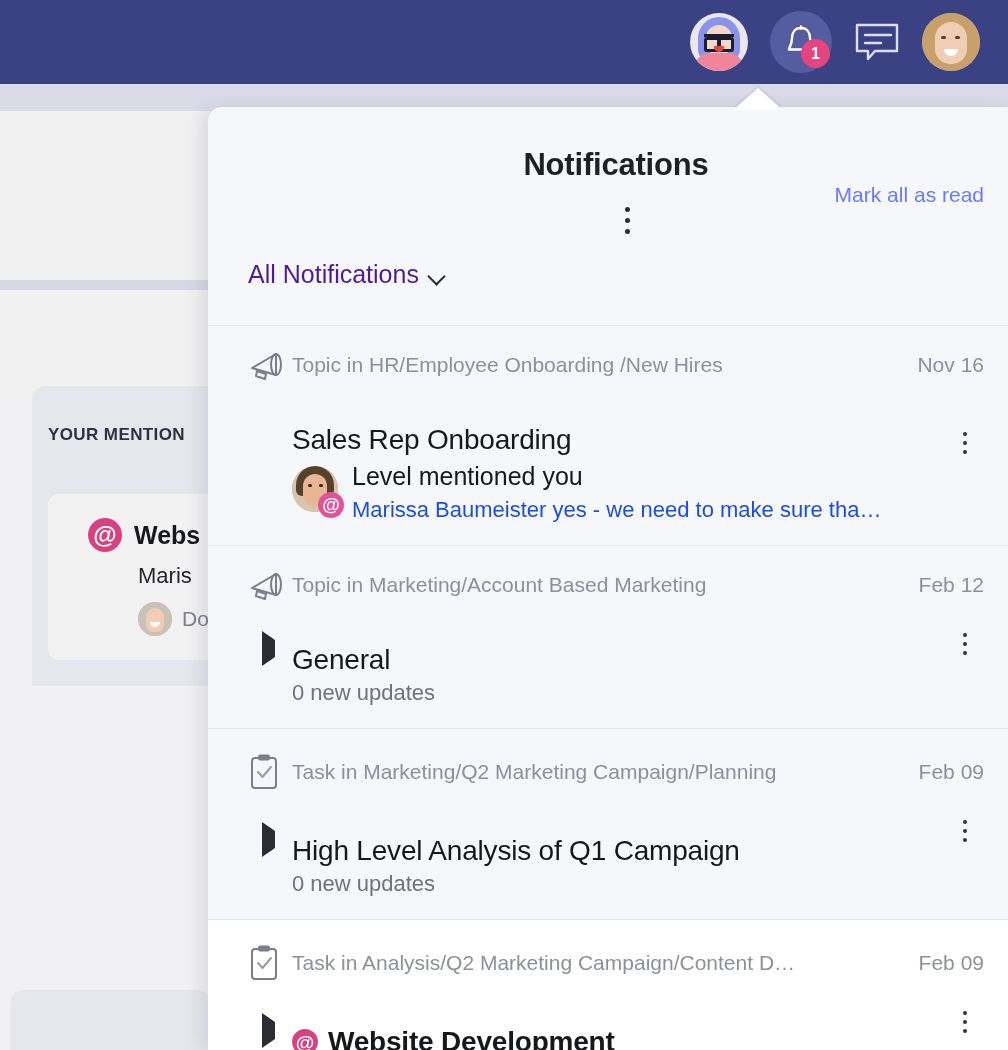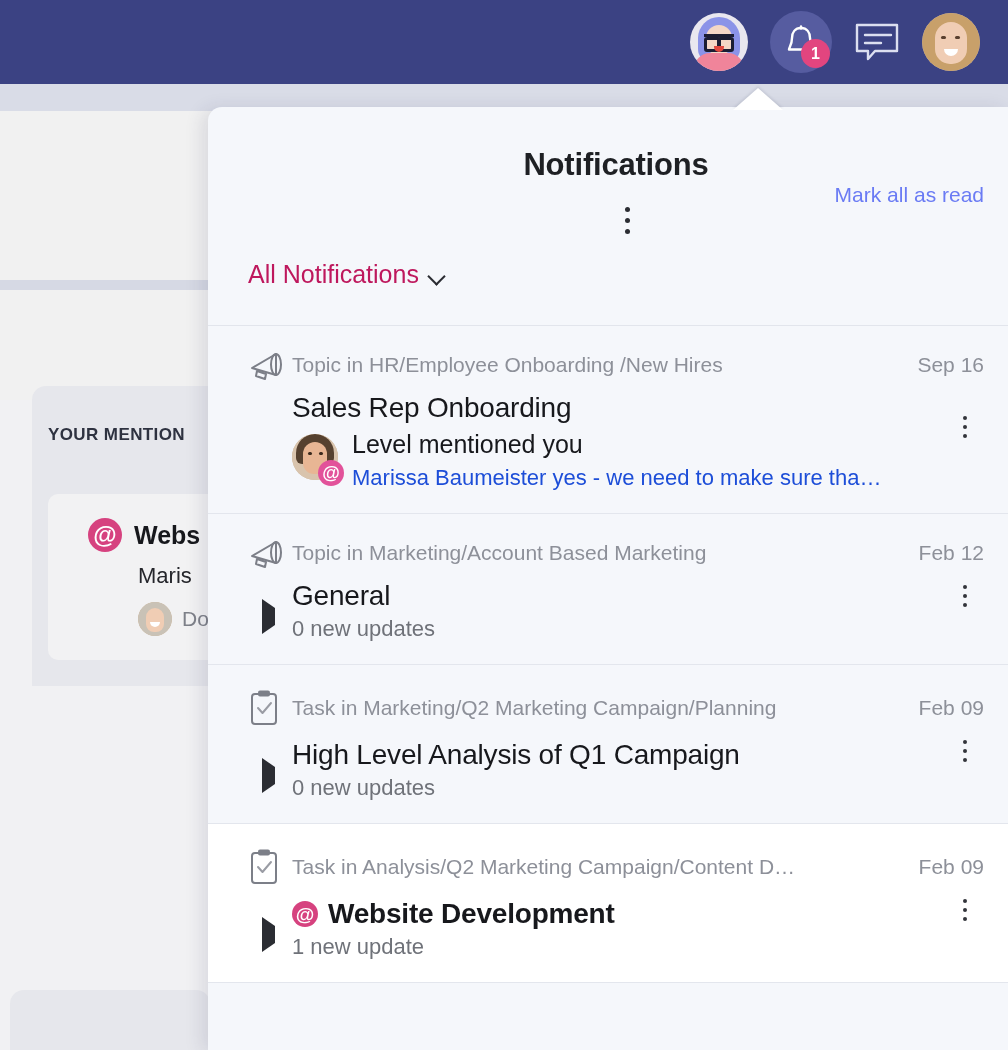--- a/index.html
+++ b/index.html
@@ -178,21 +178,21 @@
   }
   .kebab { width: 34px; display: flex; flex-direction: column;
            align-items: center; gap: 6px; margin-left: 22px; }
   .kebab i { width: 5px; height: 5px; border-radius: 50%; background: #2b2d33;
              display: block; }
   .kebab-sm i { width: 4px; height: 4px; background: #32343a; }
   .filter-row {
     display: flex; align-items: center; gap: 10px;
     padding: 26px 0 0 40px;
   }
-  .filter-label { font-size: 25px; color: #be185d; }
+  .filter-label { font-size: 25px; color: #4c1d95; }
   .chev { width: 16px; height: 9px; position: relative; }
   .chev:before {
     content: ""; position: absolute; left: 1px; top: 0; width: 11px; height: 11px;
     border-right: 2.4px solid #2a2c32; border-bottom: 2.4px solid #2a2c32;
     transform: rotate(45deg);
   }
   .head-sep { height: 1px; background: #e2e5ec; margin-top: 36px; }
 
   .notif {
     position: relative; padding: 24px 24px 22px 40px;
@@ -212,21 +212,21 @@
   .notif-body { display: flex; align-items: flex-start; margin-top: 12px; }
   .expander { width: 44px; flex: none; padding-top: 28px; }
   .tri {
     width: 0; height: 0; border-left: 13px solid #2b2d33;
     border-top: 9px solid transparent; border-bottom: 9px solid transparent;
     margin-left: 14px;
   }
   .n-main { flex: 1; min-width: 0; }
   .n-title {
     font-size: 28px; color: #17181c; letter-spacing: -.2px;
-    display: flex; align-items: center; gap: 10px;
+    display: flex; align-items: center; gap: 10px; margin-top: 32px;
   }
   .n-title.bold { font-weight: bold; }
   .at-badge-sm {
     width: 26px; height: 26px; border-radius: 50%;
     background: #d6427f; color: #fff; flex: none;
     display: flex; align-items: center; justify-content: center;
     font-size: 19px; font-weight: bold; line-height: 1;
   }
   .n-sub { font-size: 22px; color: #6f7279; margin-top: 4px; }
   .n-kebab {
@@ -353,21 +353,21 @@
     <div class="notif">
       <div class="notif-top">
         <span class="n-ico">
           <svg width="40" height="30" viewBox="0 0 40 30">
             <path d="M4 18 L28 4 L28 25 Z" fill="none" stroke="#7c7f88" stroke-width="2" stroke-linejoin="round"></path>
             <ellipse cx="28" cy="14.5" rx="5" ry="10.5" fill="none" stroke="#7c7f88" stroke-width="2"></ellipse>
             <path d="M9 21 L18 24 L17 29 L8 26 Z" fill="none" stroke="#7c7f88" stroke-width="2" stroke-linejoin="round"></path>
           </svg>
         </span>
         <span class="n-ctx">Topic in HR/Employee Onboarding /New Hires</span>
-        <span class="n-date">Sep 16</span>
+        <span class="n-date">Nov 16</span>
       </div>
       <div class="notif-body">
         <span class="expander"></span>
         <div class="n-main">
           <div class="n-title">Sales Rep Onboarding</div>
           <div class="mention-row">
             <span class="mention-av">
               <span class="circ">
                 <span class="hairm"></span>
                   <span class="facem"></span>

